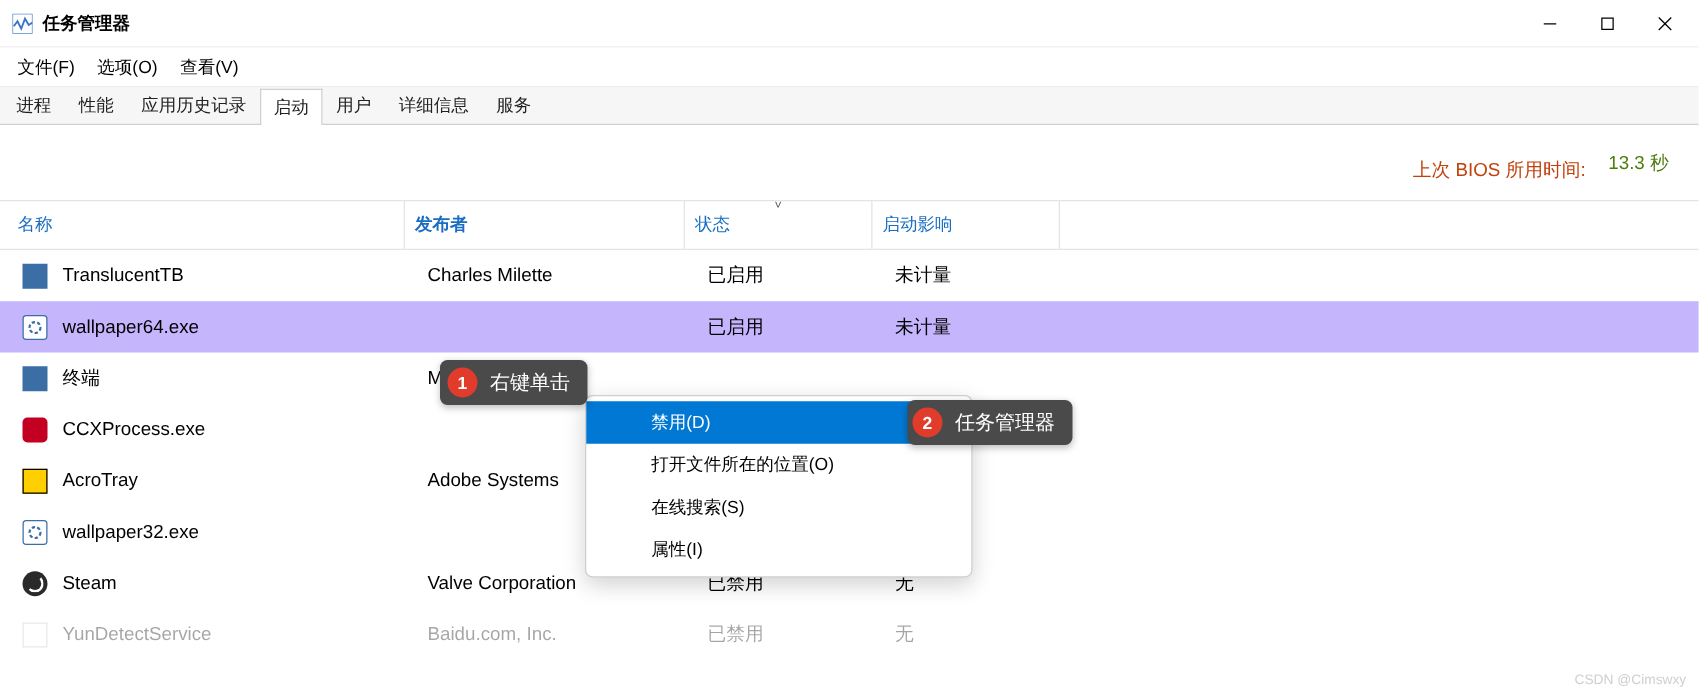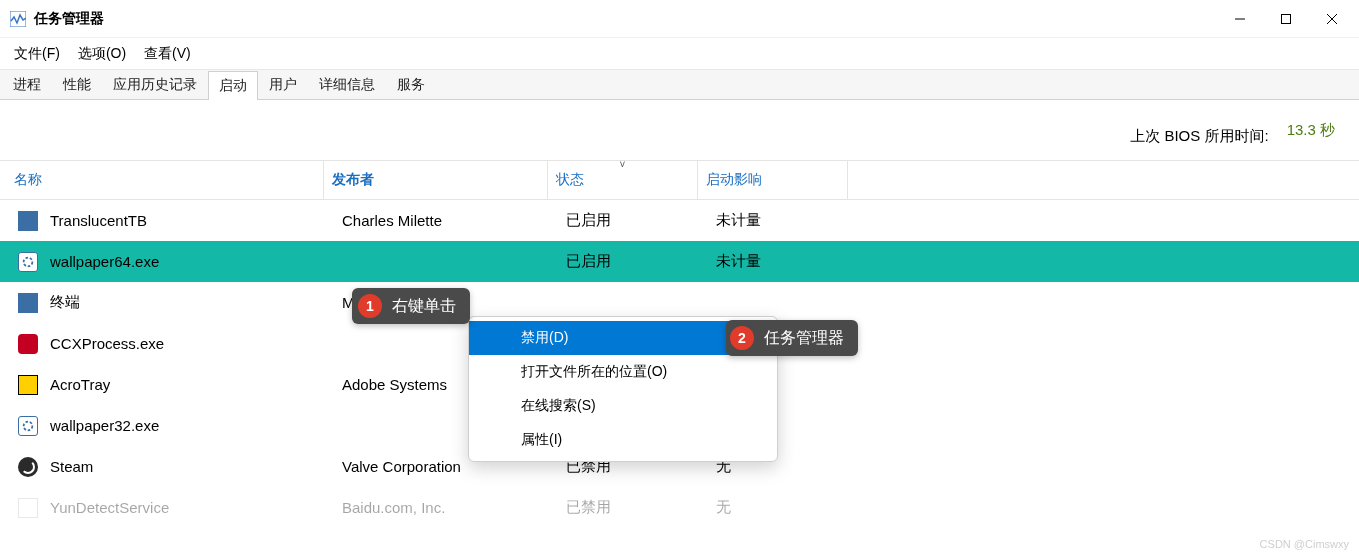--- a/index.html
+++ b/index.html
@@ -71,21 +71,21 @@
     }
     .bios-row {
       height: 60px;
       display: flex;
       align-items: center;
       justify-content: flex-end;
       padding: 0 24px;
       gap: 18px;
       font-size: 15px;
     }
-    .bios-label { color: #000000; margin-top: 12px; }
+    .bios-label { color: #c2410c; margin-top: 12px; }
     .bios-value { color: #4d7c0f; }
     .column-headers {
       display: flex;
       align-items: center;
       height: 40px;
       border-top: 1px solid #e4e4e4;
       border-bottom: 1px solid #e4e4e4;
       color: #1a6ec1;
       font-size: 14px;
     }
@@ -103,21 +103,21 @@
       font-size: 10px;
       color: #555;
     }
     .rows { }
     .row {
       display: flex;
       align-items: center;
       height: 41px;
       font-size: 15px;
     }
-    .row.selected { background: #14b8a6; }
+    .row.selected { background: #c4b5fd; }
     .row .cell { padding: 0 18px; }
     .cell-name { width: 324px; display: flex; align-items: center; gap: 12px; padding-left: 44px; }
     .cell-pub  { width: 224px; }
     .cell-stat { width: 150px; }
     .cell-imp  { width: 150px; }
     .row-icon {
       width: 20px; height: 20px;
       display: inline-flex; align-items: center; justify-content: center;
       flex-shrink: 0;
     }

